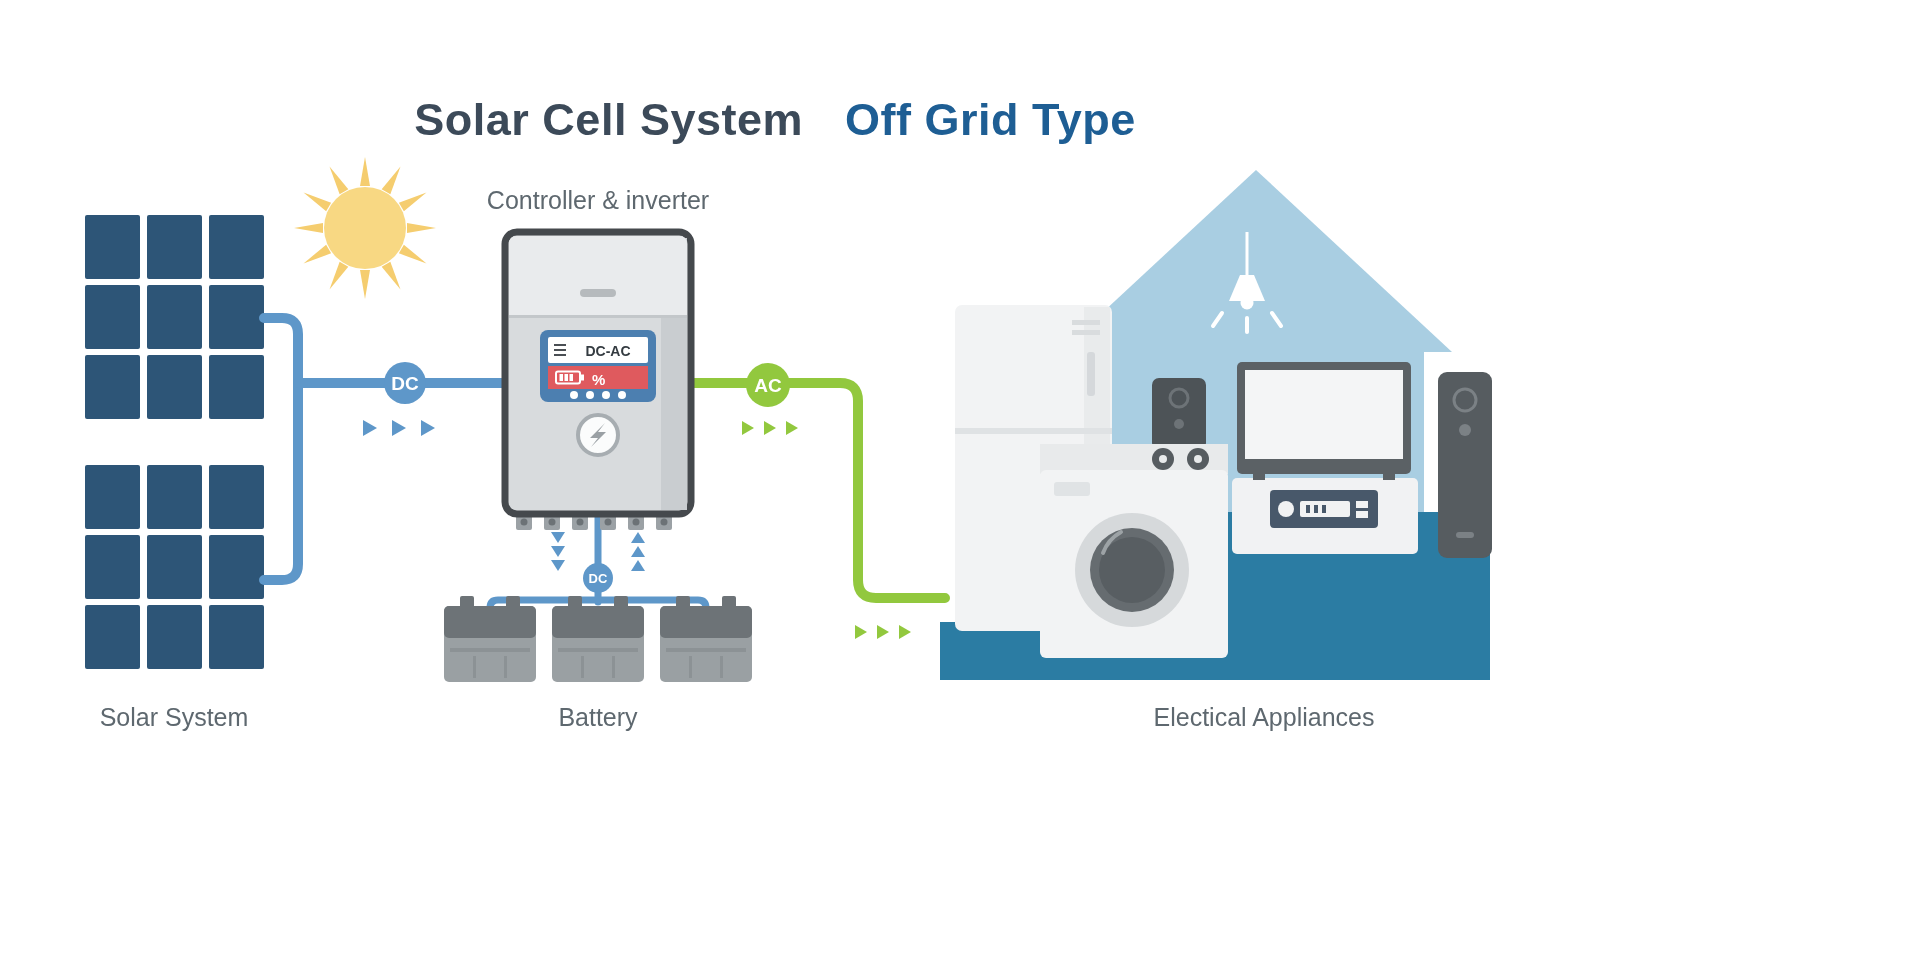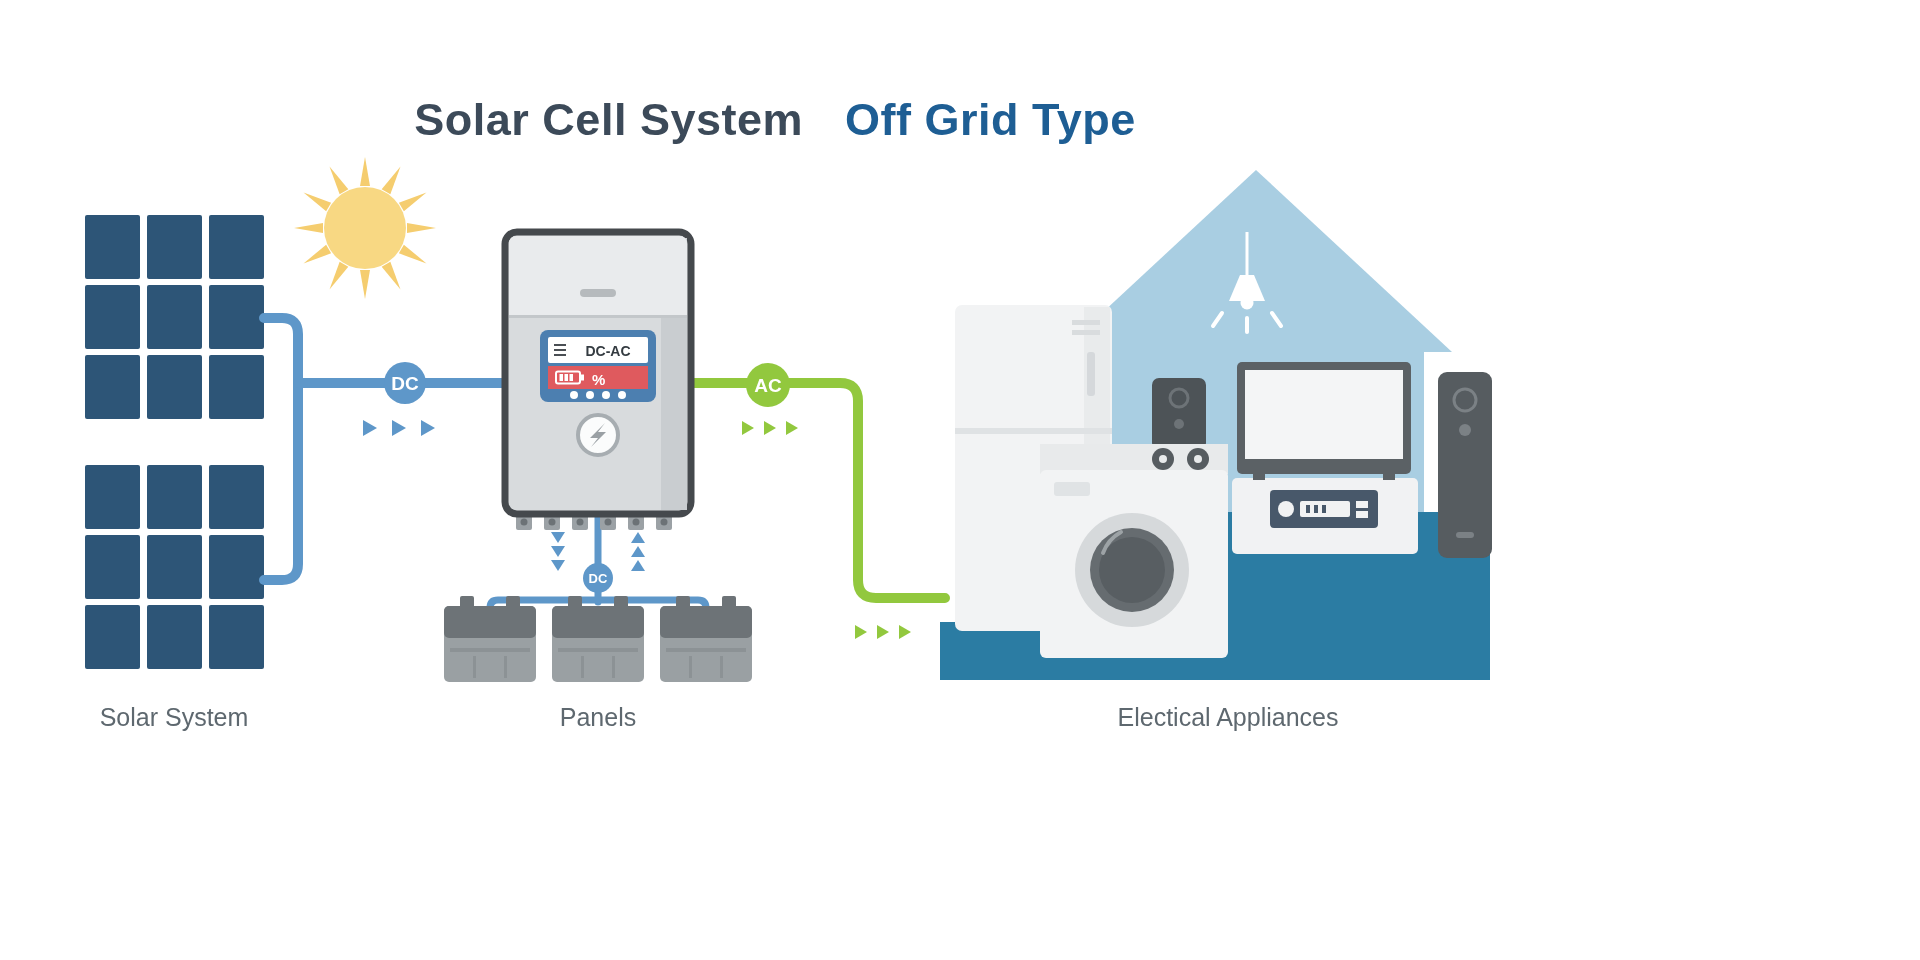--- a/index.html
+++ b/index.html
@@ -7,21 +7,21 @@
   body{width:1920px;height:960px;background:#ffffff;font-family:"Liberation Sans",sans-serif;overflow:hidden;}
   .stage{position:relative;width:1920px;height:960px;background:#ffffff;}
   .stage > svg{position:absolute;top:0;left:0;}
   .title{position:absolute;top:64px;left:0;width:1550px;text-align:center;font-size:45px;font-weight:700;letter-spacing:.5px;}
   .title .dark{color:#3c4a59;}
   .title .blue{color:#1e5e94;margin-left:29px;}
   .diagram-label{position:absolute;font-size:25px;color:#5e686f;text-align:center;}
   #label-controller{top:186px;left:448px;width:300px;}
   #label-panels{top:703px;left:54px;width:240px;}
   #label-battery{top:703px;left:478px;width:240px;}
-  #label-appliances{top:703px;left:1048px;width:360px;}
+  #label-appliances{top:703px;left:1084px;width:360px;}
   svg text{font-family:"Liberation Sans",sans-serif;font-weight:bold;}
 </style>
 </head>
 <body>
 
 <div class="stage">
 
 <svg width="1920" height="960" viewBox="0 0 1920 960">
 
   <g>
@@ -283,17 +283,18 @@
     </g>
   </g>
 
 </svg>
 
 <h1 class="title">
   <span class="dark">Solar Cell System</span>
   <span class="blue">Off Grid Type</span>
 </h1>
 
+<div class="diagram-label" id="label-controller">Controller &amp; inverter</div>
 <div class="diagram-label" id="label-panels">Solar System</div>
-<div class="diagram-label" id="label-battery">Panels</div>
+<div class="diagram-label" id="label-battery">Battery</div>
 <div class="diagram-label" id="label-appliances">Electical Appliances</div>
 
 </div>
 
 </body></html>

